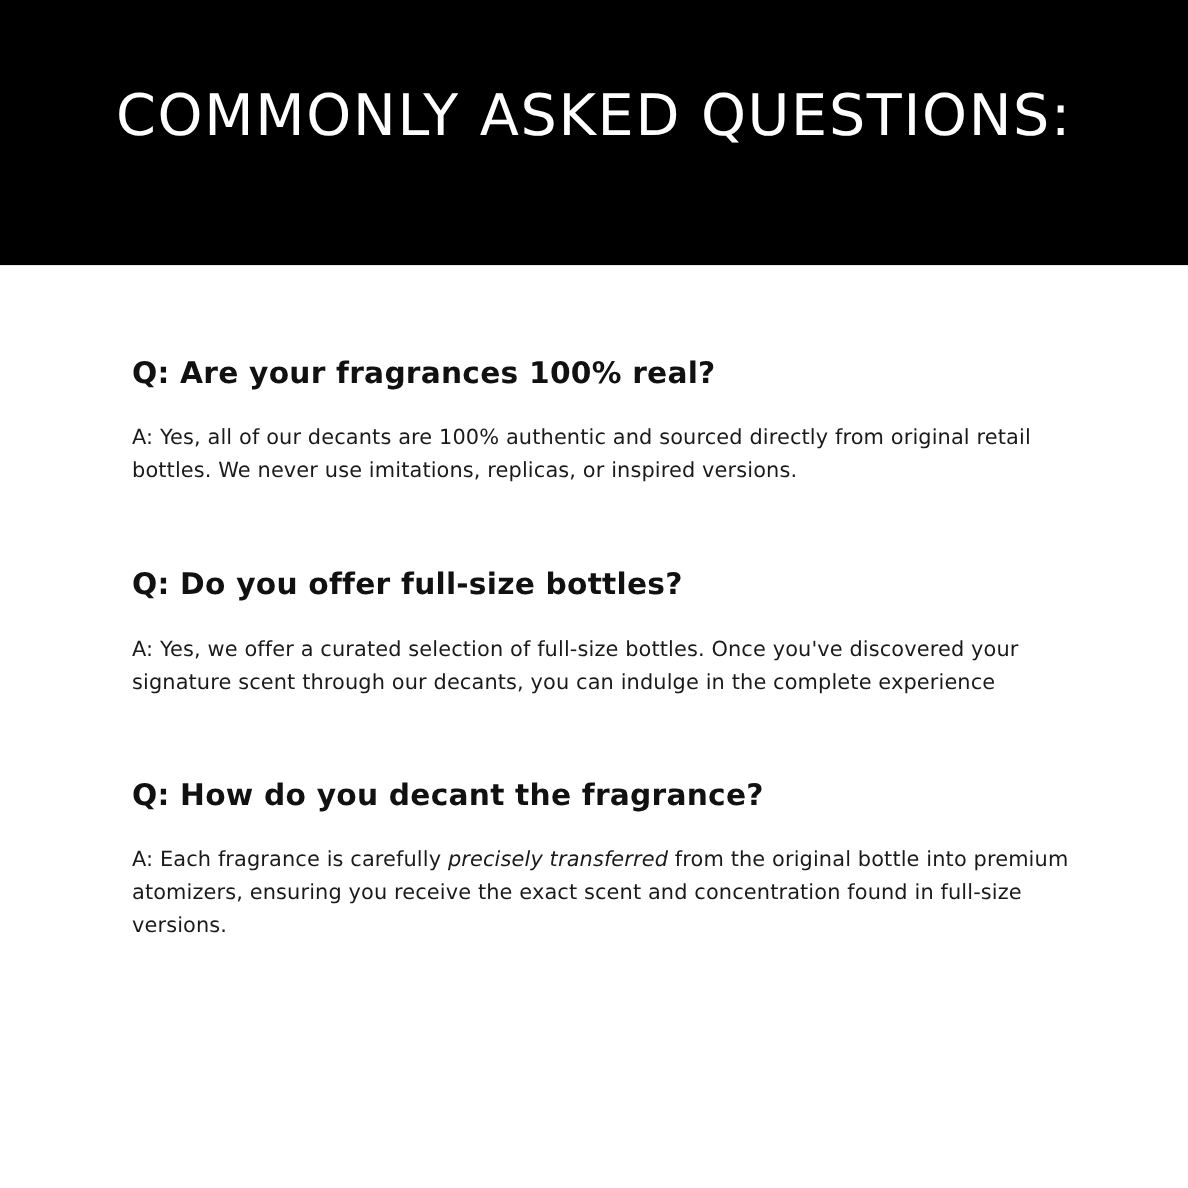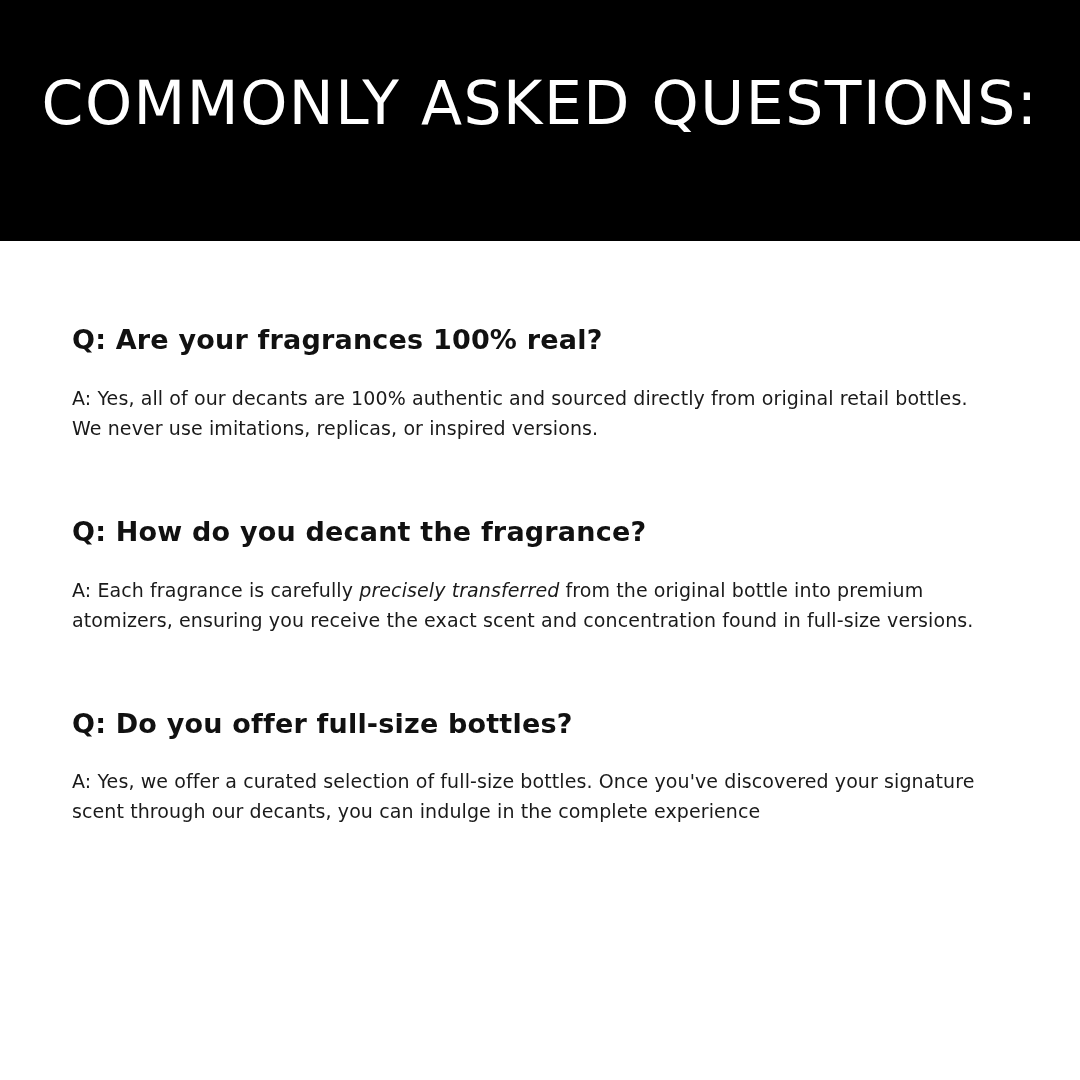--- a/index.html
+++ b/index.html
@@ -26,41 +26,41 @@
     width: 1080px;
     height: 241px;
     background: #000000;
     display: flex;
     align-items: center;
     justify-content: center;
   }
   .header-title {
     color: #ffffff;
     font-family: "DejaVu Sans", sans-serif;
-    font-size: 60px;
+    font-size: 52px;
     font-weight: 400;
     letter-spacing: 1.5px;
     line-height: 1;
     text-align: center;
     margin-top: 6px;
   }
   .content {
     position: absolute;
     top: 241px;
     left: 0;
     width: 1080px;
     padding: 0;
   }
   .faq-list {
     margin: 0;
     padding: 0;
     list-style: none;
   }
   .faq-item {
-    padding: 0 75px 0 72px;
+    padding: 0 75px 0 120px;
   }
   .faq-item.first {
     margin-top: 82px;
   }
   .faq-item.rest {
     margin-top: 72px;
   }
   .faq-q {
     color: #111111;
     font-family: "DejaVu Sans", sans-serif;
@@ -95,25 +95,25 @@
 
   <div class="content">
     <ul class="faq-list">
 
       <li class="faq-item first">
         <p class="faq-q">Q: Are your fragrances 100% real?</p>
         <p class="faq-a"><span>A: Yes, all of our decants are 100% authentic and sourced directly from original retail bottles. We never use imitations, replicas, or inspired versions.</span></p>
       </li>
 
       <li class="faq-item rest">
-        <p class="faq-q">Q: How do you decant the fragrance?</p>
-        <p class="faq-a"><span>A: Each fragrance is carefully </span><em>precisely transferred</em><span> from the original bottle into premium atomizers, ensuring you receive the exact scent and concentration found in full-size versions.</span></p>
+        <p class="faq-q">Q: Do you offer full-size bottles?</p>
+        <p class="faq-a"><span>A: Yes, we offer a curated selection of full-size bottles. Once you've discovered your signature scent through our decants, you can indulge in the complete experience</span></p>
       </li>
 
       <li class="faq-item rest">
-        <p class="faq-q">Q: Do you offer full-size bottles?</p>
-        <p class="faq-a"><span>A: Yes, we offer a curated selection of full-size bottles. Once you've discovered your signature scent through our decants, you can indulge in the complete experience</span></p>
+        <p class="faq-q">Q: How do you decant the fragrance?</p>
+        <p class="faq-a"><span>A: Each fragrance is carefully </span><em>precisely transferred</em><span> from the original bottle into premium atomizers, ensuring you receive the exact scent and concentration found in full-size versions.</span></p>
       </li>
 
     </ul>
   </div>
 
 </div>
 
 </body></html>

